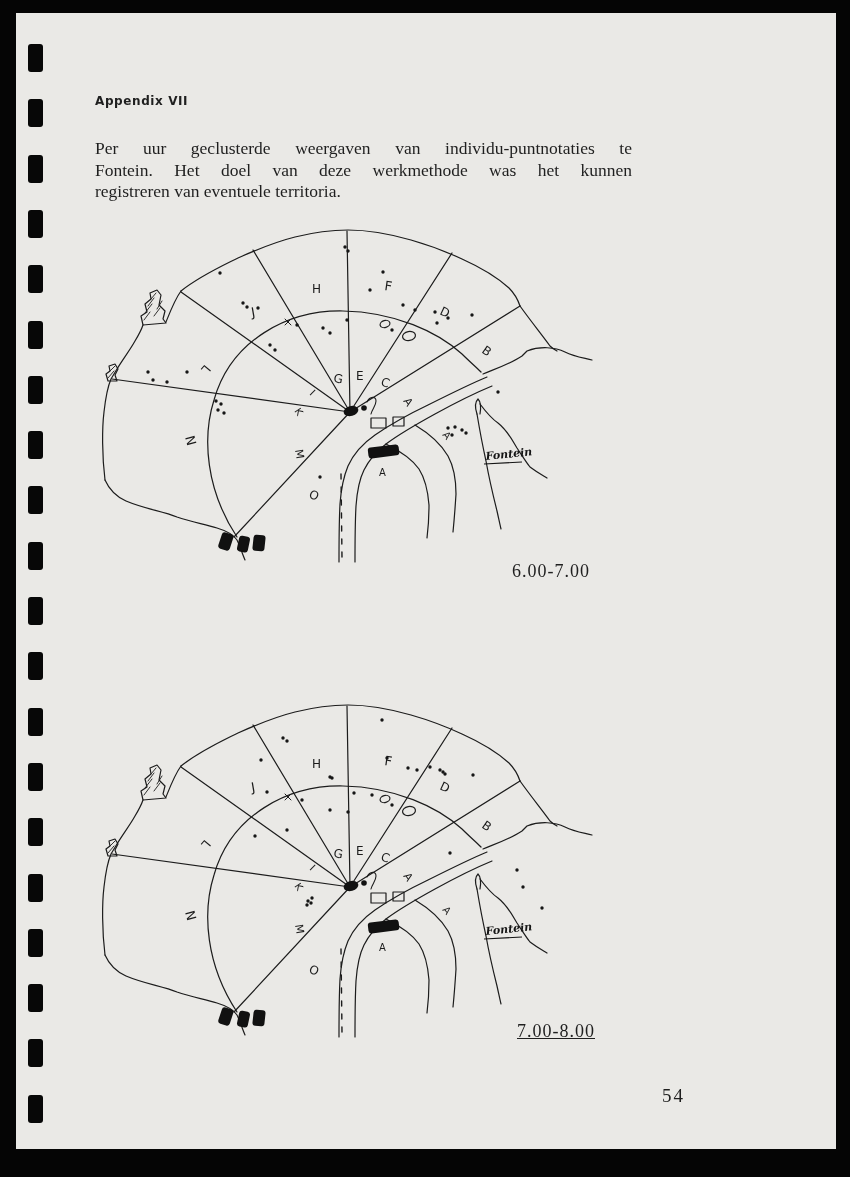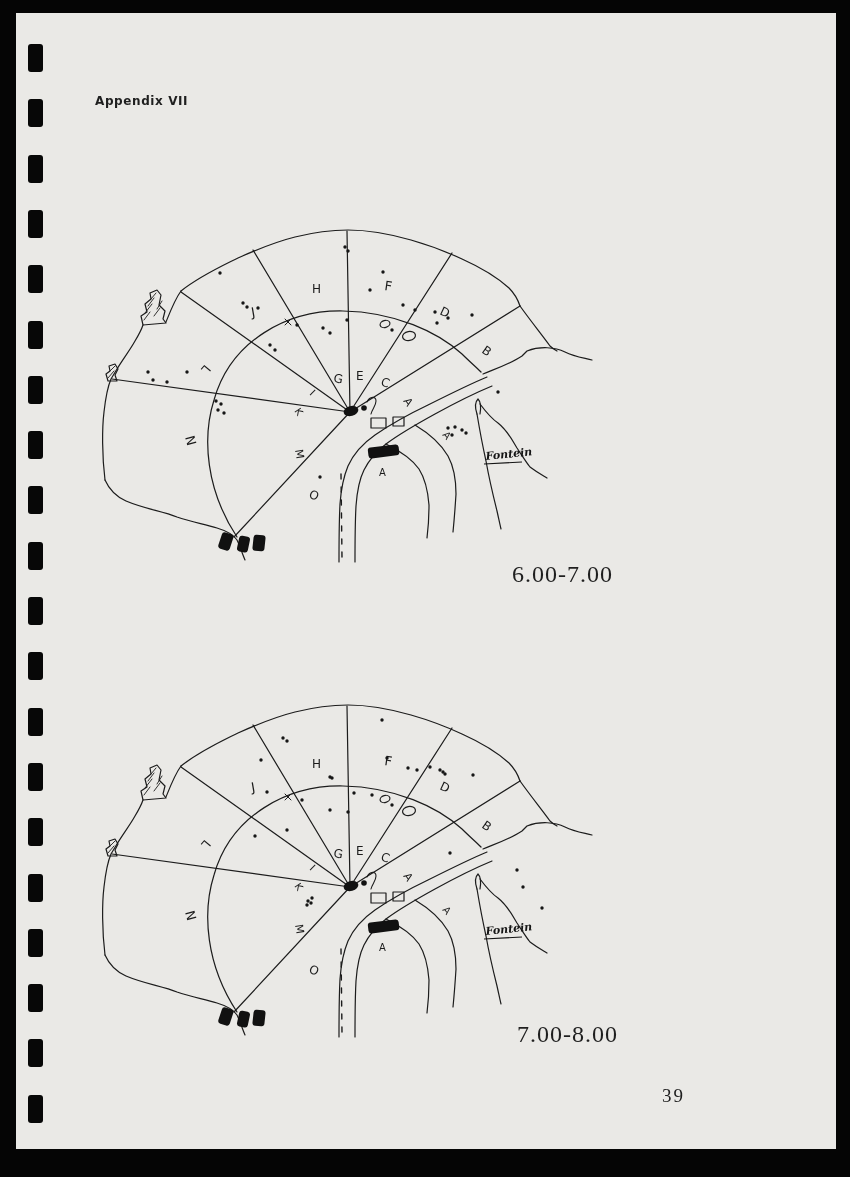--- a/index.html
+++ b/index.html
@@ -13,23 +13,23 @@
   .edge.bottom{left:0;top:1149px;width:850px;height:28px;}
   .hole{position:absolute;left:28px;width:15px;height:28px;background:#070707;border-radius:3px;}
   .title{position:absolute;left:95px;top:94px;font-family:"DejaVu Sans",sans-serif;
          font-weight:bold;font-size:12px;letter-spacing:0.6px;}
   .intro{position:absolute;left:95px;top:138px;width:537px;font-size:17.5px;line-height:21.5px;}
   .intro .jline{text-align:justify;text-align-last:justify;}
   .intro .lline{text-align:left;}
   figure.map{position:absolute;margin:0;padding:0;}
   figure.map1{left:90px;top:228px;}
   figure.map2{left:90px;top:703px;}
-  .caption{position:absolute;font-size:24px;letter-spacing:1px;}
+  .caption{position:absolute;font-size:18px;letter-spacing:1px;}
   .caption.c1{left:512px;top:561px;}
-  .caption.c2{left:517px;top:1021px;}
+  .caption.c2{left:517px;top:1021px;text-decoration:underline;}
   .pagenum{position:absolute;left:662px;top:1085px;font-size:19px;letter-spacing:2px;}
   svg text.hand{font-family:"DejaVu Sans",sans-serif;fill:#1b1b1b;}
   svg text.place{font-family:"DejaVu Serif",serif;font-style:italic;font-weight:bold;fill:#151515;}
 </style>
 </head>
 <body>
 
 <div class="scan">
   <div class="paper"></div>
 
@@ -56,20 +56,25 @@
       <div class="hole" style="top: 818.2px;"></div>
       <div class="hole" style="top: 873.5px;"></div>
       <div class="hole" style="top: 928.8px;"></div>
       <div class="hole" style="top: 984.1px;"></div>
       <div class="hole" style="top: 1039.4px;"></div>
       <div class="hole" style="top: 1094.7px;"></div>
     </div>
 
   <div class="title">Appendix VII</div>
 
+  <div class="intro">
+    <div class="jline">Per uur geclusterde weergaven van individu-puntnotaties te</div>
+    <div class="jline">Fontein. Het doel van deze werkmethode was het kunnen</div>
+    <div class="lline">registreren van eventuele territoria.</div>
+  </div>
 
   <svg width="0" height="0" style="position:absolute" aria-hidden="true">
     <defs>
       <g id="basemap" fill="none" stroke="#1c1c1c" stroke-width="1.2" stroke-linecap="round" stroke-linejoin="round">
 
         <path d="M15,252 C12,228 12,200 14,184 C16,166 18,158 21,151 L27,141 C33,131 40,122 45,113 C48,108 51,103 53,97"></path>
 
         <path d="M53,97 L51,88 57,84 55,76 61,71 60,65 67,62 71,67 69,77 75,83 73,91 76,95 Z"></path>
         <path stroke-width="0.9" d="M54,92 L60,84 M55,85 L62,76 M58,78 L64,70 M61,71 L66,65 M64,88 L70,80 M67,81 L72,73"></path>
         <path d="M76,94 C80,84 85,71 91,63"></path>
@@ -246,14 +251,14 @@
           <circle cx="360" cy="150" r="1.7"></circle>
           <circle cx="242" cy="75" r="1.7"></circle>
           <circle cx="197" cy="127" r="1.7"></circle>
           <circle cx="171" cy="57" r="1.7"></circle>
           <circle cx="264" cy="90" r="1.7"></circle>
         </g>
     </svg>
   </figure>
   <div class="caption c2">7.00-8.00</div>
 
-  <div class="pagenum">39</div>
+  <div class="pagenum">54</div>
 </div>
 
 </body></html>

